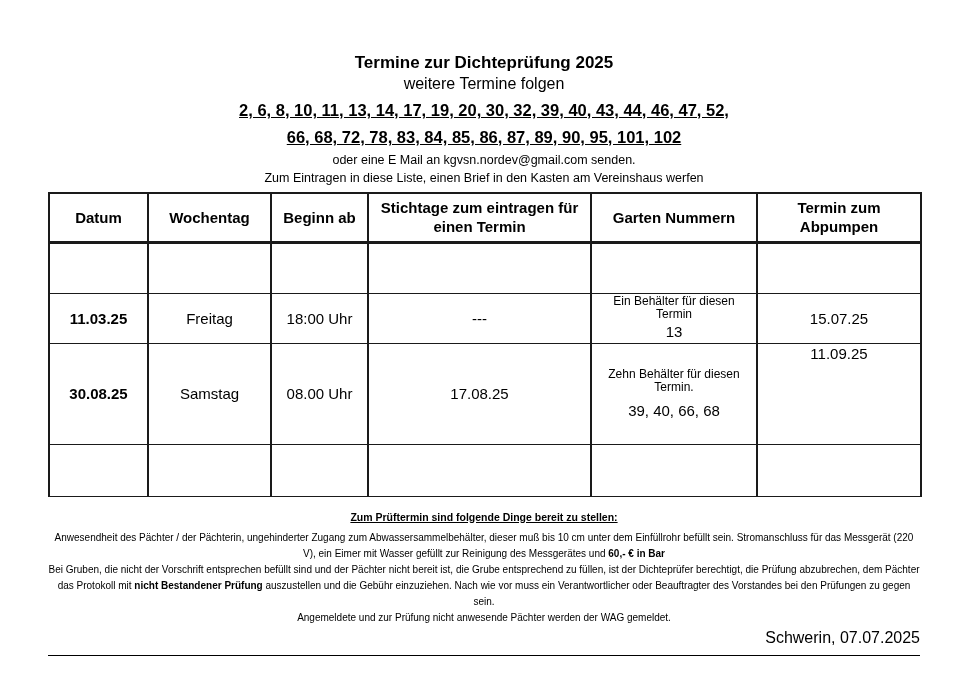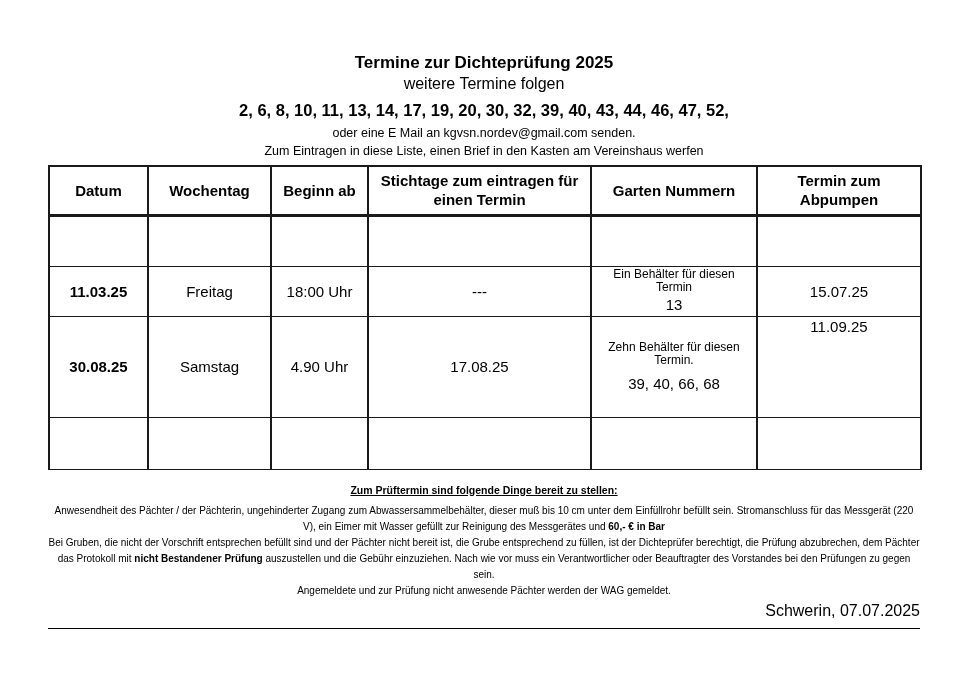--- a/index.html
+++ b/index.html
@@ -9,21 +9,21 @@
     font-family: "Liberation Sans", sans-serif;
     color: #000000;
   }
   .page { width: 932px; height: 683px; padding: 52px 46px 0 48px; overflow: hidden; border-radius: 11px; }
   .content { width: 872px; }
   .center { text-align: center; }
 
   .doc-title    { font-size: 17px; font-weight: bold; line-height: 21px; }
   .doc-subtitle { font-size: 16px; line-height: 21px; }
   .doc-intro    { font-size: 16px; line-height: 21px; text-decoration: underline; }
-  .gardens      { font-size: 16.5px; font-weight: bold; line-height: 27px; margin-top: 3px; }
+  .gardens      { font-size: 16.5px; font-weight: bold; line-height: 27px; margin-top: 3px; text-decoration: underline; }
   .instr        { font-size: 12.5px; line-height: 18px; }
 
   table { width: 872px; border-collapse: collapse; table-layout: fixed; margin-top: 5px; }
   th, td { border: 2px solid #1a1a1a; text-align: center; vertical-align: middle; padding: 0 2px; }
   th { font-size: 15px; font-weight: bold; line-height: 19px; border-bottom: 3px solid #1a1a1a; }
   td { font-size: 15px; line-height: 19px; border-top-width: 1.5px; border-bottom-width: 1.5px; }
   tr.hdr   { height: 49px; }
   tr.r0    { height: 51px; }
   tr.r1    { height: 50px; }
   tr.r2    { height: 101px; }
@@ -44,20 +44,21 @@
 <body>
 
 <div class="page">
   <div class="content">
 
     <div class="center">
       <div class="doc-title">Termine zur Dichteprüfung 2025</div>
       <div class="doc-subtitle">weitere Termine folgen</div>
       <div class="gardens">
         <div>2, 6, 8, 10, 11, 13, 14, 17, 19, 20, 30, 32, 39, 40, 43, 44, 46, 47, 52,</div>
+        <div>66, 68, 72, 78, 83, 84, 85, 86, 87, 89, 90, 95, 101, 102</div>
       </div>
       <div class="instr">
         <div>oder eine E Mail an kgvsn.nordev@gmail.com senden.</div>
         <div>Zum Eintragen in diese Liste, einen Brief in den Kasten am Vereinshaus werfen</div>
       </div>
     </div>
 
     <table>
       <colgroup>
         <col style="width:99px">
@@ -96,21 +97,21 @@
           <td>---</td>
           <td>
             <div class="garten-note">Ein Behälter für diesen Termin</div>
             <div class="garten-nums">13</div>
           </td>
           <td>15.07.25</td>
         </tr>
         <tr class="r2">
           <td class="datum">30.08.25</td>
           <td>Samstag</td>
-          <td>4.90 Uhr</td>
+          <td>08.00 Uhr</td>
           <td>17.08.25</td>
           <td>
             <div class="garten-note">Zehn Behälter für diesen Termin.</div>
             <div class="garten-nums">39, 40, 66, 68</div>
           </td>
           <td class="valign-top">11.09.25</td>
         </tr>
         <tr class="r3">
           <td class="datum"></td>
           <td></td>

